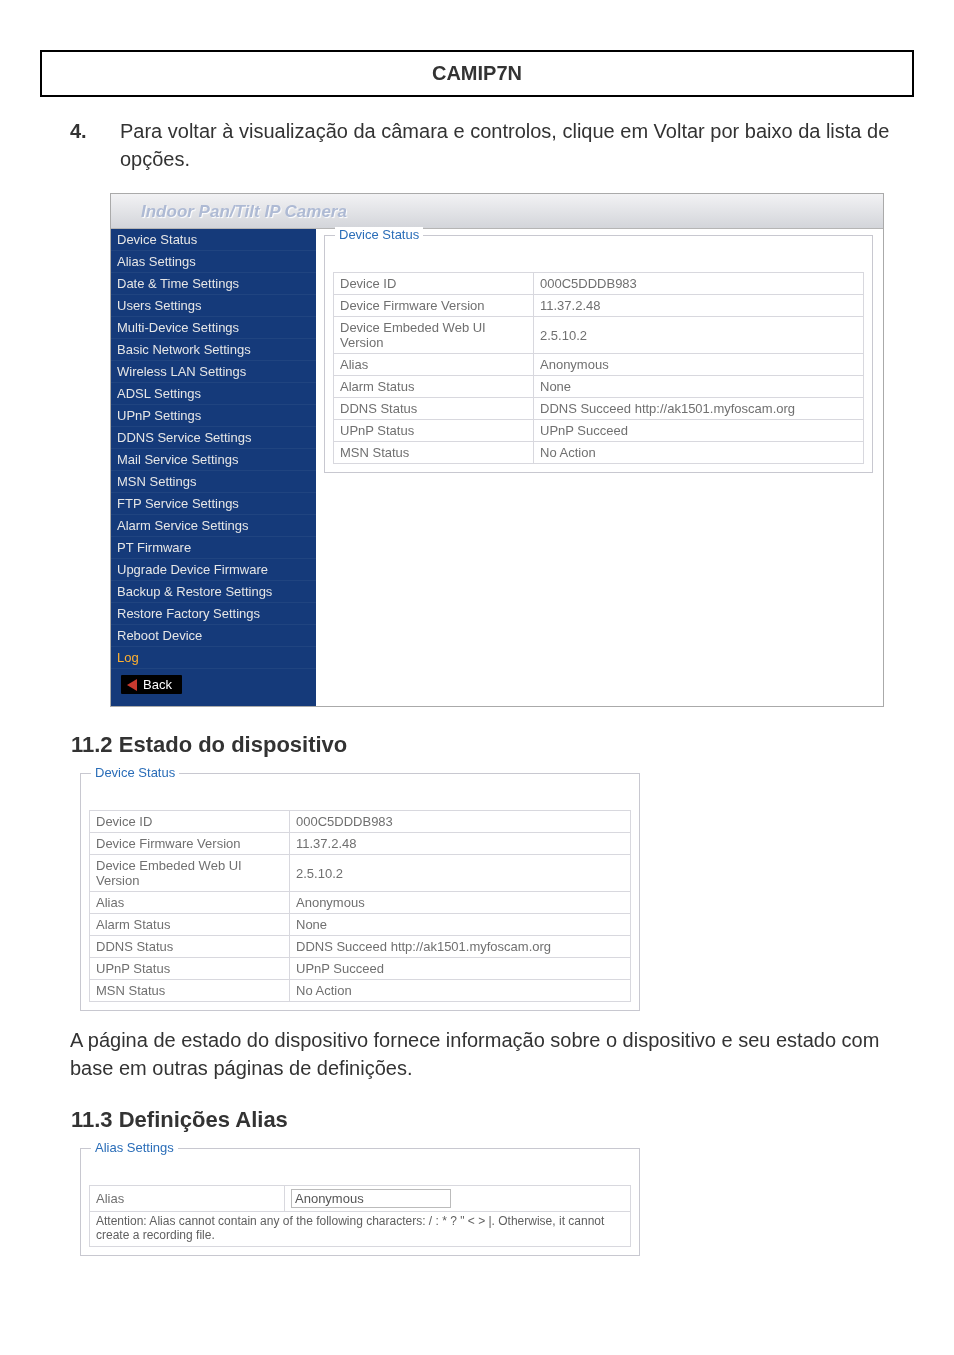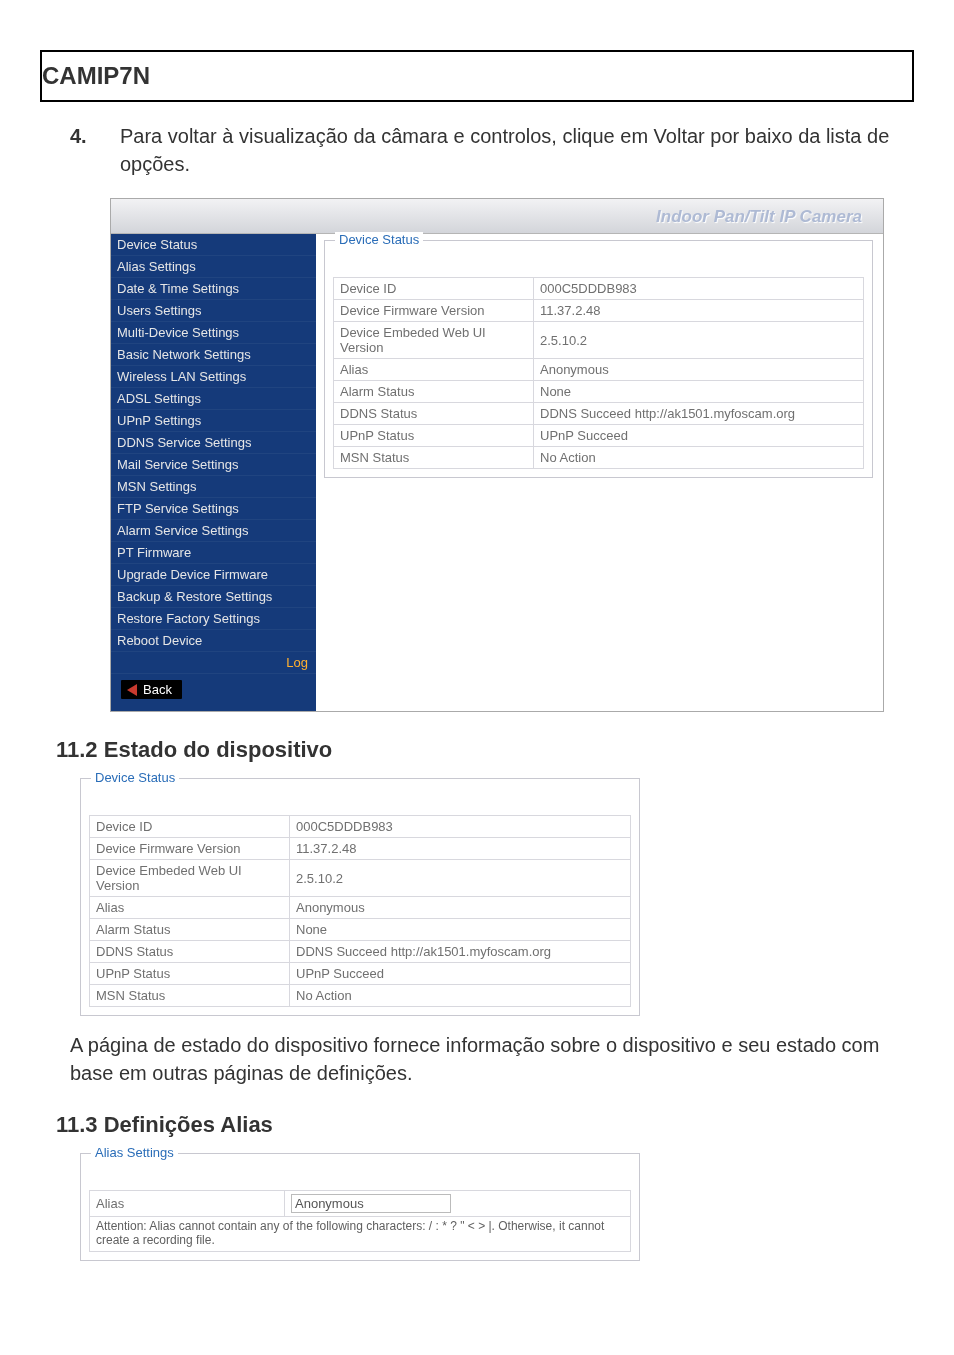--- a/index.html
+++ b/index.html
@@ -7,58 +7,58 @@
       font-family: Verdana, Arial, sans-serif;
       width: 954px;
       background: #fff;
       color: #333;
     }
     .page {
       padding: 50px 40px 20px 40px;
     }
     .title-box {
       border: 2px solid #000;
+      text-align: center;
       padding: 10px 0;
       font-weight: bold;
-      font-size: 24px;
+      font-size: 20px;
       margin-bottom: 20px;
     }
     .step-row {
       display: flex;
       margin: 0 0 20px 30px;
       font-size: 20px;
       line-height: 1.4;
     }
     .step-num {
       font-weight: bold;
       width: 50px;
       flex-shrink: 0;
     }
     .step-text { flex: 1; }
     .section-heading {
       font-weight: bold;
       font-size: 22px;
-      margin: 25px 0 15px 16px;
+      margin: 25px 0 15px 31px;
     }
     .body-text {
       font-size: 20px;
       line-height: 1.4;
       margin: 15px 30px 5px 30px;
     }
 
     
     .shot1 {
       margin: 0 30px 0 70px;
       border: 1px solid #aaa;
       background: #fff;
       font-family: Arial, sans-serif;
     }
     .shot1-banner {
-      text-align: right;
-      padding: 8px 21px 6px;
+      padding: 8px 30px 6px;
       color: #aebad4;
       font-style: italic;
       font-weight: bold;
       font-size: 17px;
       text-shadow: 1px 1px 1px #fff;
       background: linear-gradient(#f2f2f4, #d3d5da);
       border-bottom: 1px solid #b5b5b5;
     }
     .shot1-body { display: flex; align-items: flex-start; }
     .shot1-sidebar {
@@ -66,21 +66,21 @@
       background: #153a7a;
       color: #e6e6e6;
       font-size: 13px;
       padding-bottom: 12px;
     }
     .shot1-sidebar .sb-item {
       padding: 3px 8px 3px 6px;
       border-bottom: 1px solid rgba(255,255,255,0.05);
       cursor: pointer;
     }
-    .sb-active { color: #ffb030; text-align: right; }
+    .sb-active { color: #ffb030; }
     .back-btn {
       margin: 6px 0 0 10px;
       background: #000;
       color: #fff;
       padding: 2px 10px 2px 6px;
       display: inline-flex;
       align-items: center;
       font-size: 13px;
       border-radius: 1px;
     }

